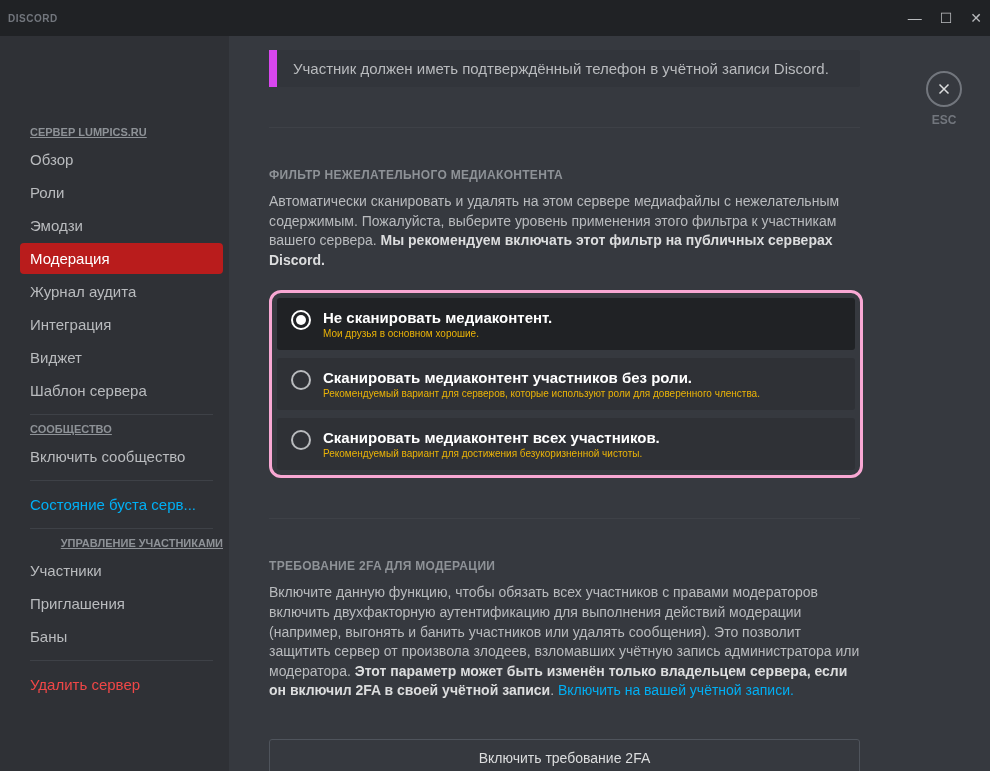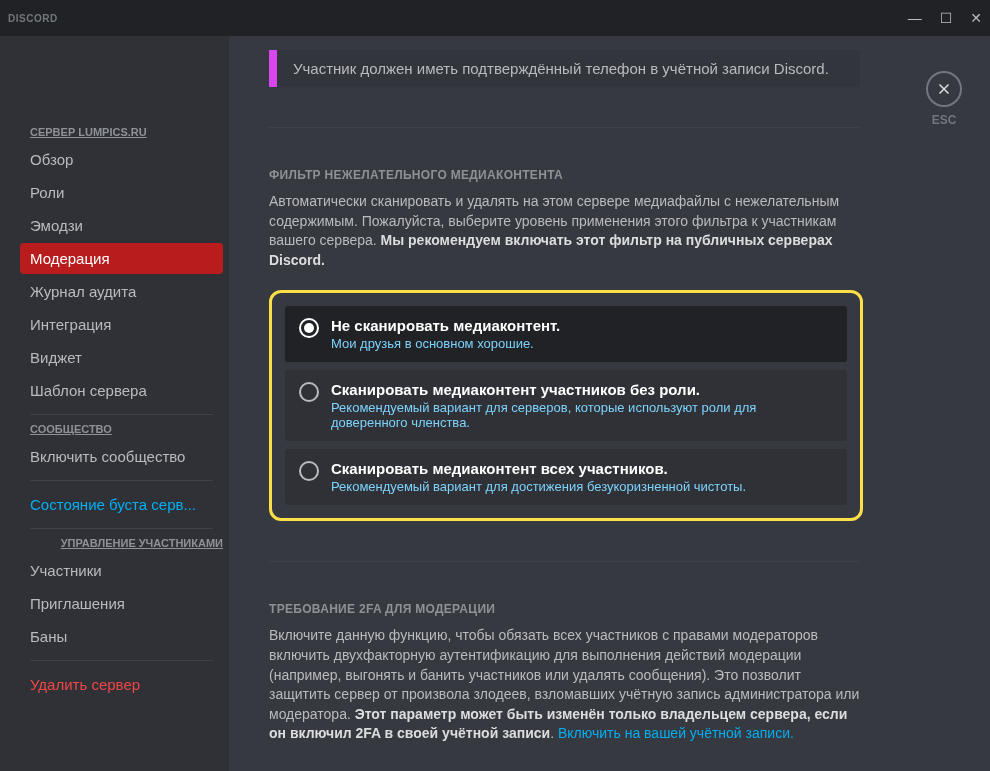--- a/index.html
+++ b/index.html
@@ -150,24 +150,24 @@
     }
     .section-description .bold {
       font-weight: 600;
       color: #dcddde;
     }
     .section-description .link {
       color: #00aff4;
       cursor: pointer;
     }
     .highlight-box {
-      border: 3px solid #fde047;
+      border: 3px solid #f9a8d4;
       border-radius: 12px;
       margin-right: 87px;
-      padding: 13px;
+      padding: 5px;
       position: relative;
     }
     .radio-option {
       background: #2f3136;
       padding: 11px 14px;
       display: flex;
       align-items: flex-start;
       gap: 12px;
       cursor: pointer;
       border-radius: 3px;
@@ -206,22 +206,22 @@
     .radio-content {
       flex: 1;
     }
     .radio-title {
       font-size: 15px;
       font-weight: 600;
       color: #fff;
       margin-bottom: 2px;
     }
     .radio-subtitle {
-      font-size: 13px;
-      color: #7dd3fc;
+      font-size: 10px;
+      color: #eab308;
     }
     .action-button {
       width: calc(100% - 90px);
       padding: 10px;
       border: 1px solid #4f545c;
       background: transparent;
       color: #dcddde;
       font-size: 14px;
       border-radius: 3px;
       cursor: pointer;

